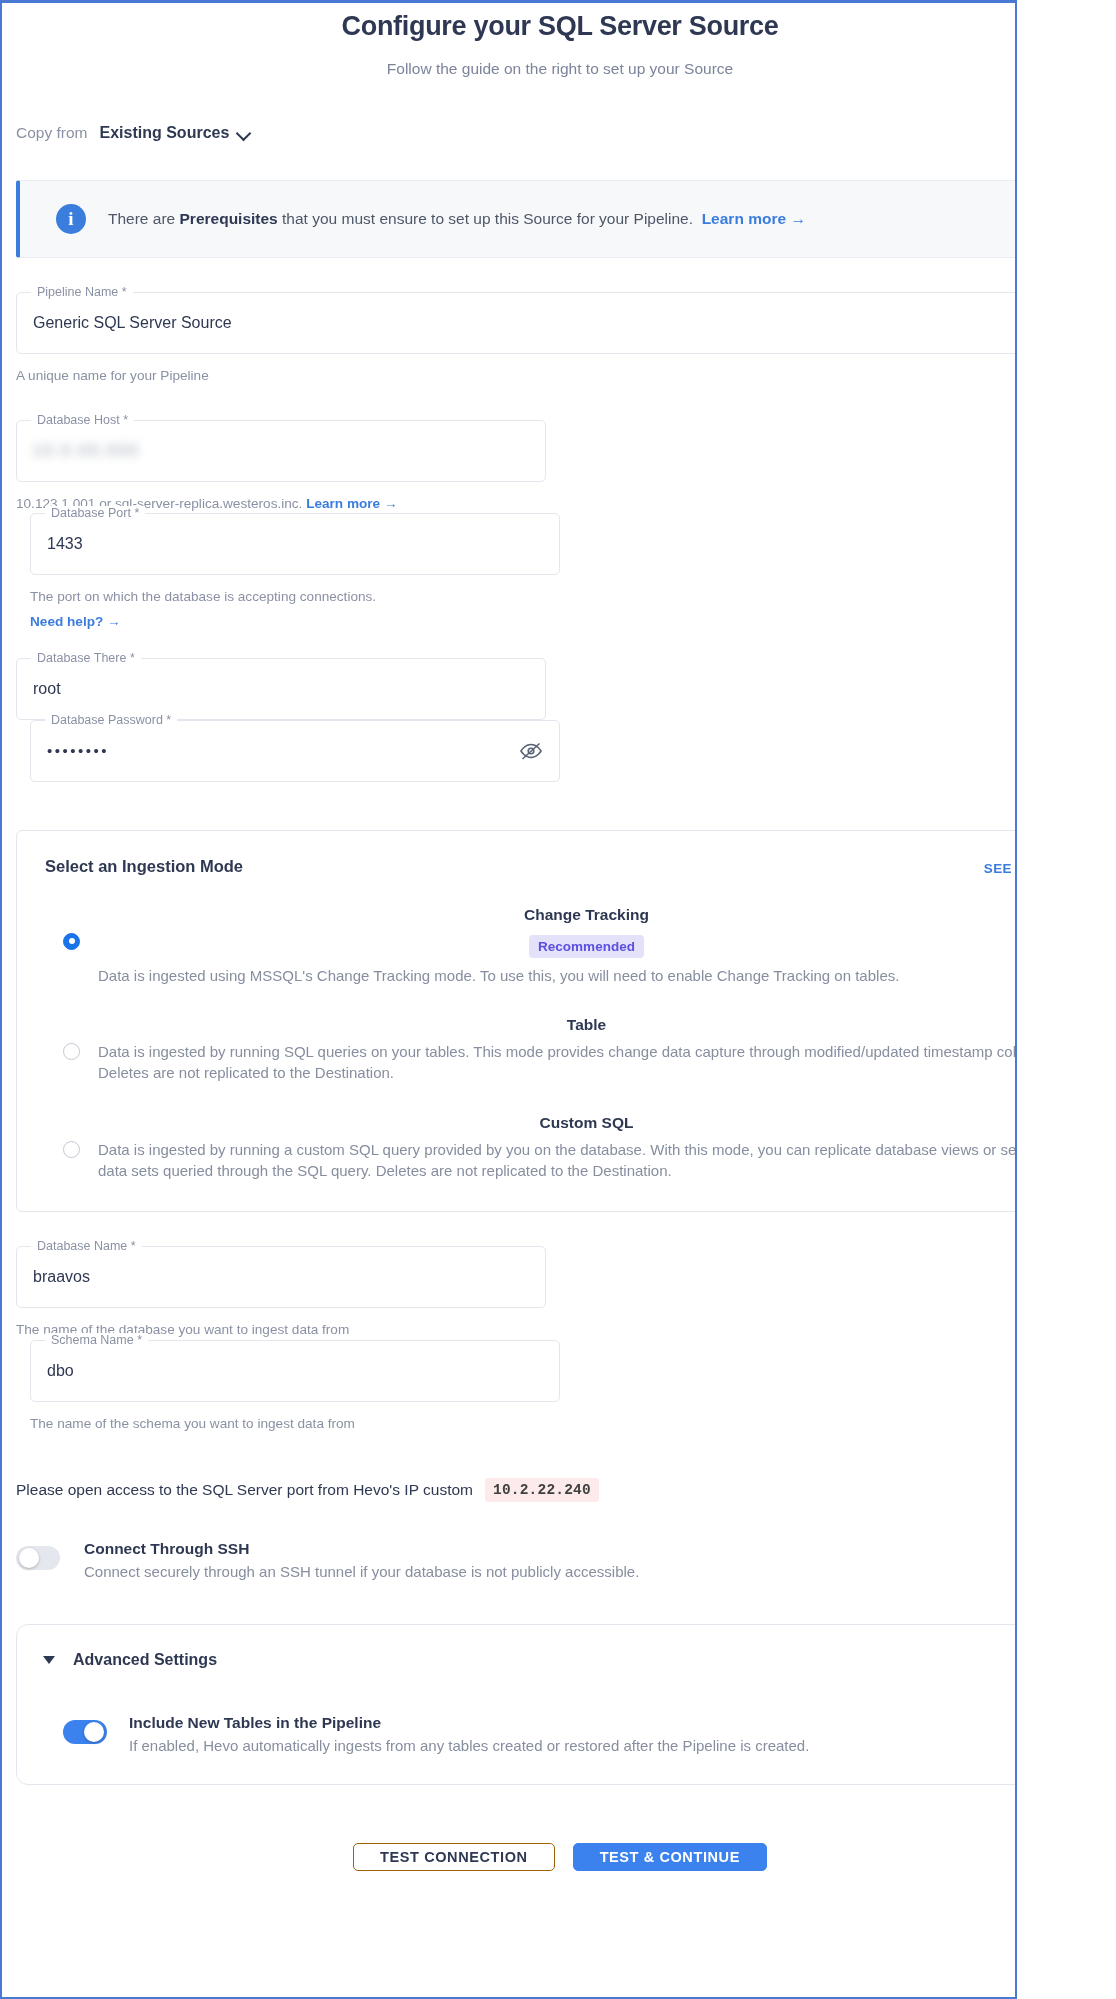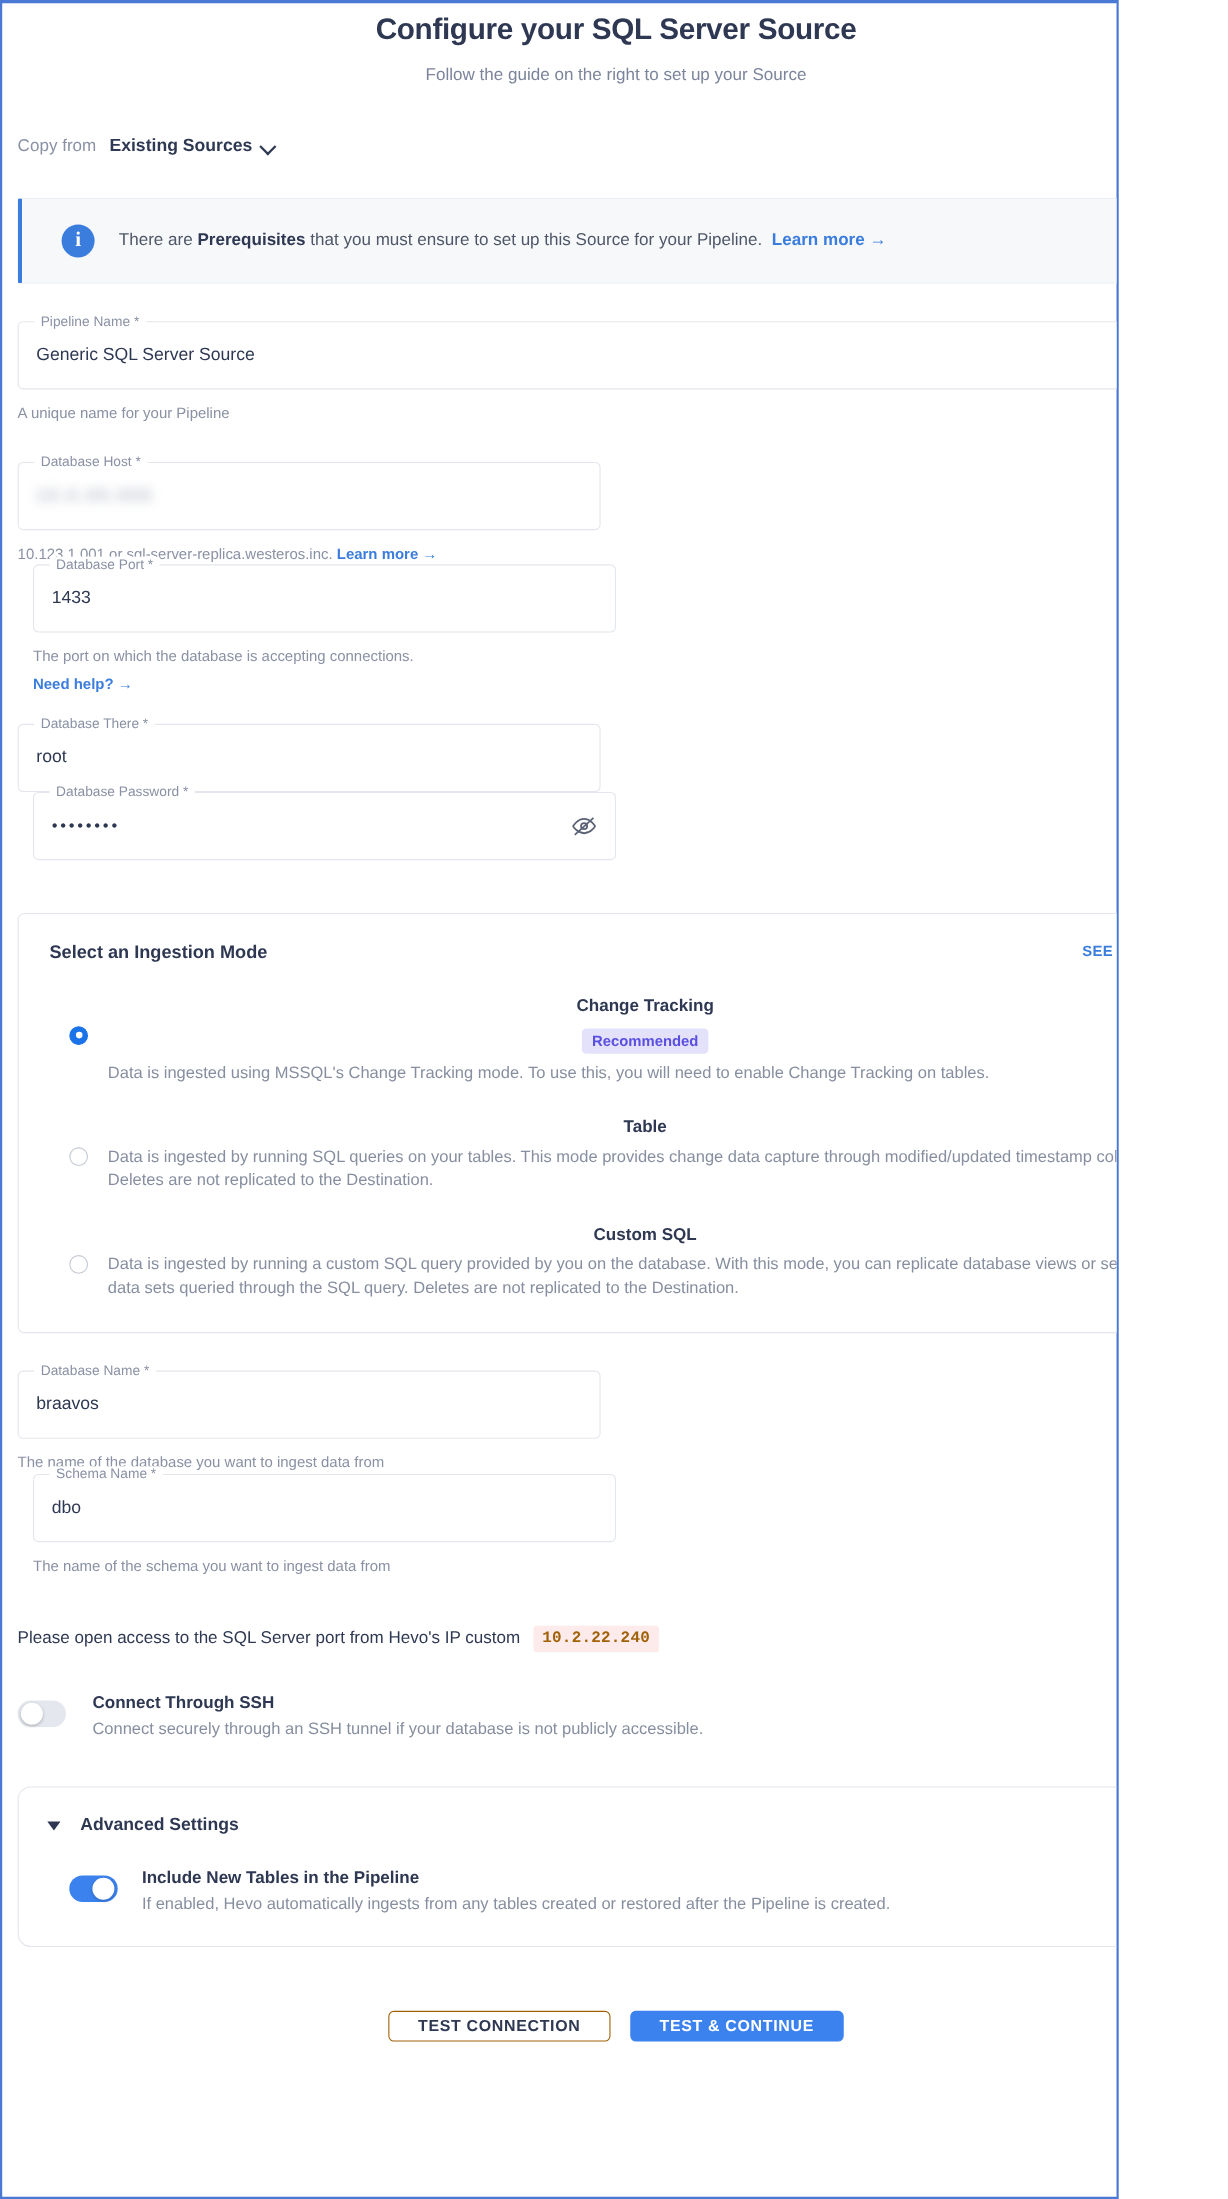--- a/index.html
+++ b/index.html
@@ -194,21 +194,21 @@
   
   .card {
     border: 1px solid #e3e6ec;
     border-radius: 6px;
     margin-top: 48px;
     padding: 26px 28px 30px 28px;
     background: #fff;
   }
   .card-head {
     display: flex;
-    align-items: flex-start;
+    align-items: flex-end;
     justify-content: space-between;
   }
   .card-title {
     font-size: 16.5px;
     font-weight: bold;
     color: #2e3852;
   }
   .see-less {
     display: flex;
     align-items: center;
@@ -278,21 +278,21 @@
   .ipline {
     margin-top: 44px;
     font-size: 15.5px;
     color: #2e3852;
     display: flex;
     align-items: center;
     gap: 12px;
   }
   .ipchip {
     background: #fdeaea;
-    color: #a16207;
+    color: #404040;
     font-family: "Liberation Mono", monospace;
     font-size: 14.5px;
     font-weight: bold;
     padding: 4px 8px;
     border-radius: 3px;
     letter-spacing: 0.2px;
   }
 
   
   .toggle-row {
@@ -348,21 +348,21 @@
     border-left: 6px solid transparent;
     border-right: 6px solid transparent;
     border-top: 8px solid #2e3852;
     cursor: pointer;
   }
   .adv-title {
     font-size: 16px;
     font-weight: bold;
     color: #2e3852;
   }
-  .adv .toggle-row { margin-top: 30px; padding-left: 20px; }
+  .adv .toggle-row { margin-top: 45px; padding-left: 20px; }
   .adv .toggle-text { margin-left: 22px; }
 
   
   .btnrow {
     display: flex;
     justify-content: center;
     gap: 18px;
     margin-top: 58px;
     padding-bottom: 56px;
   }

